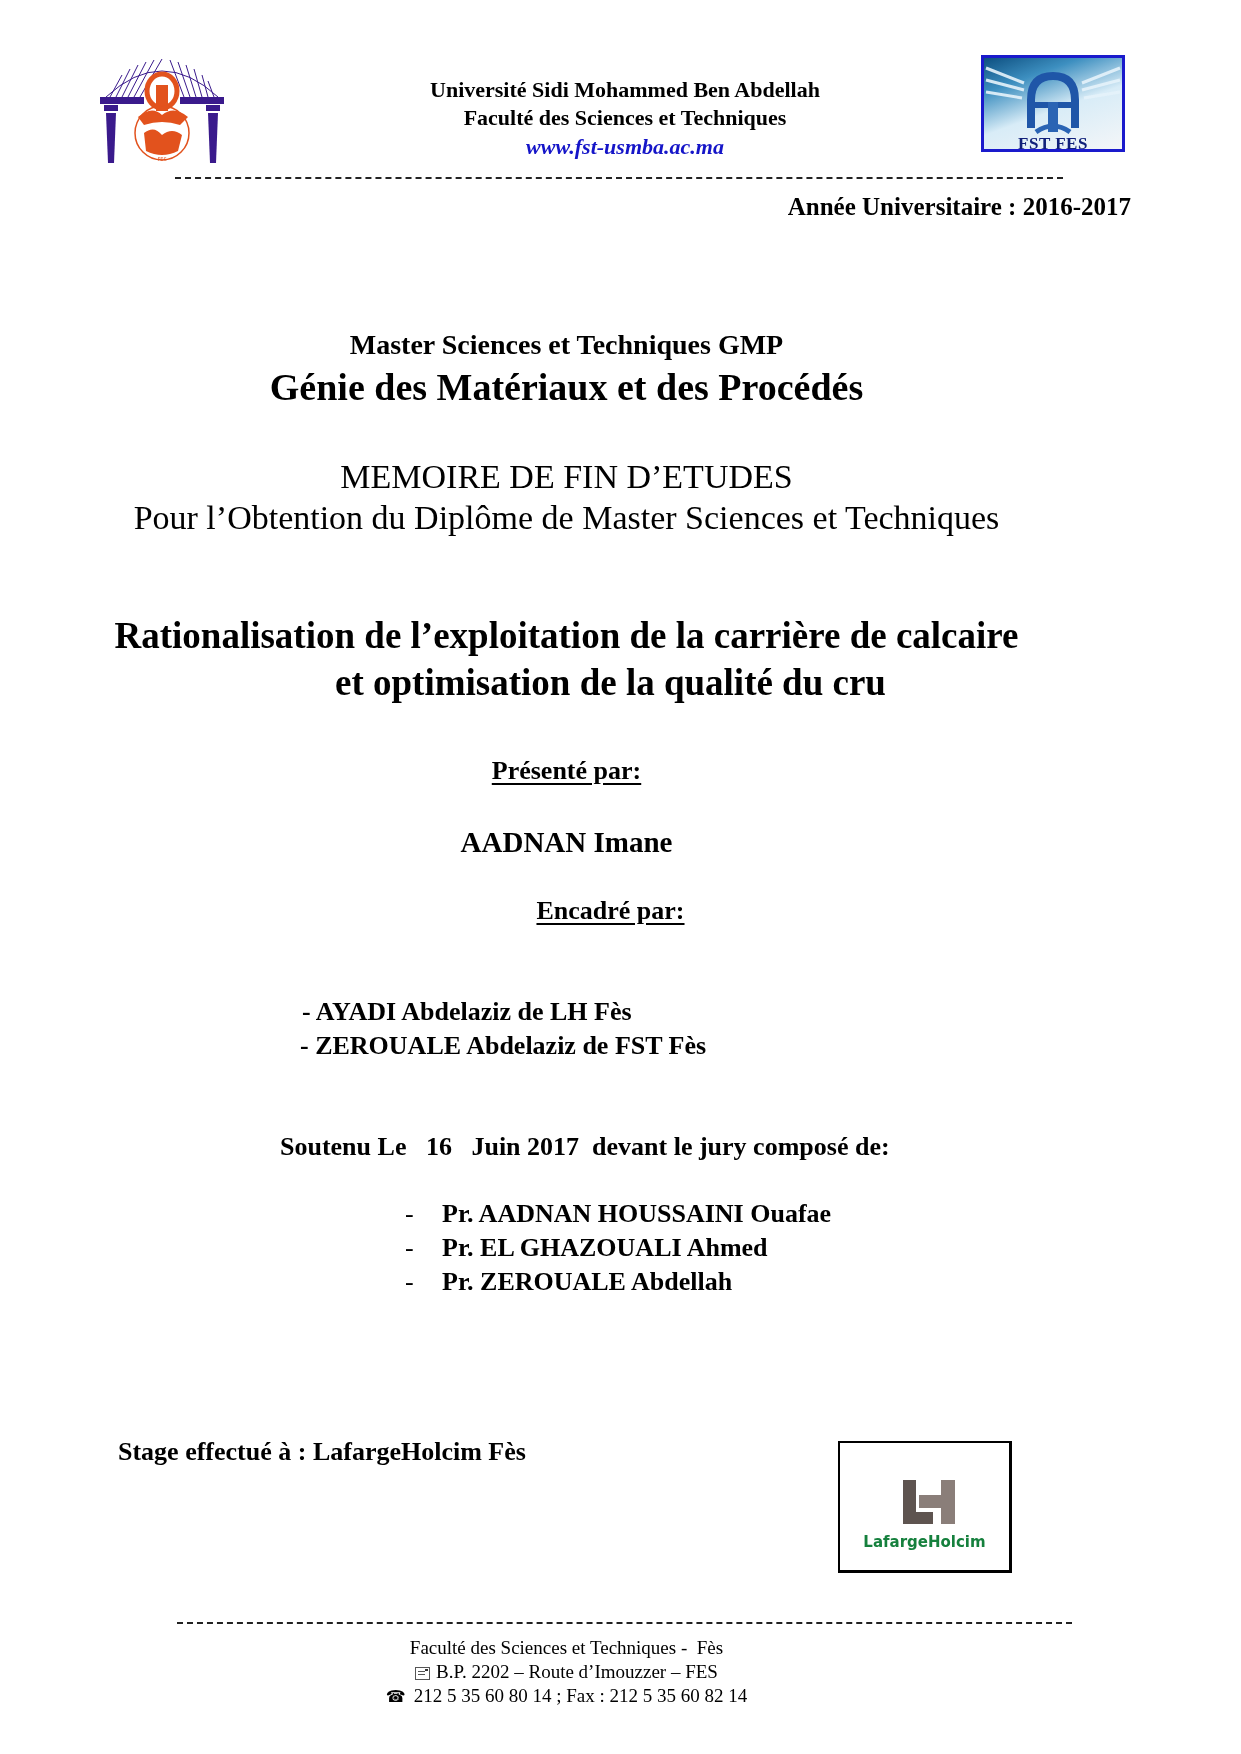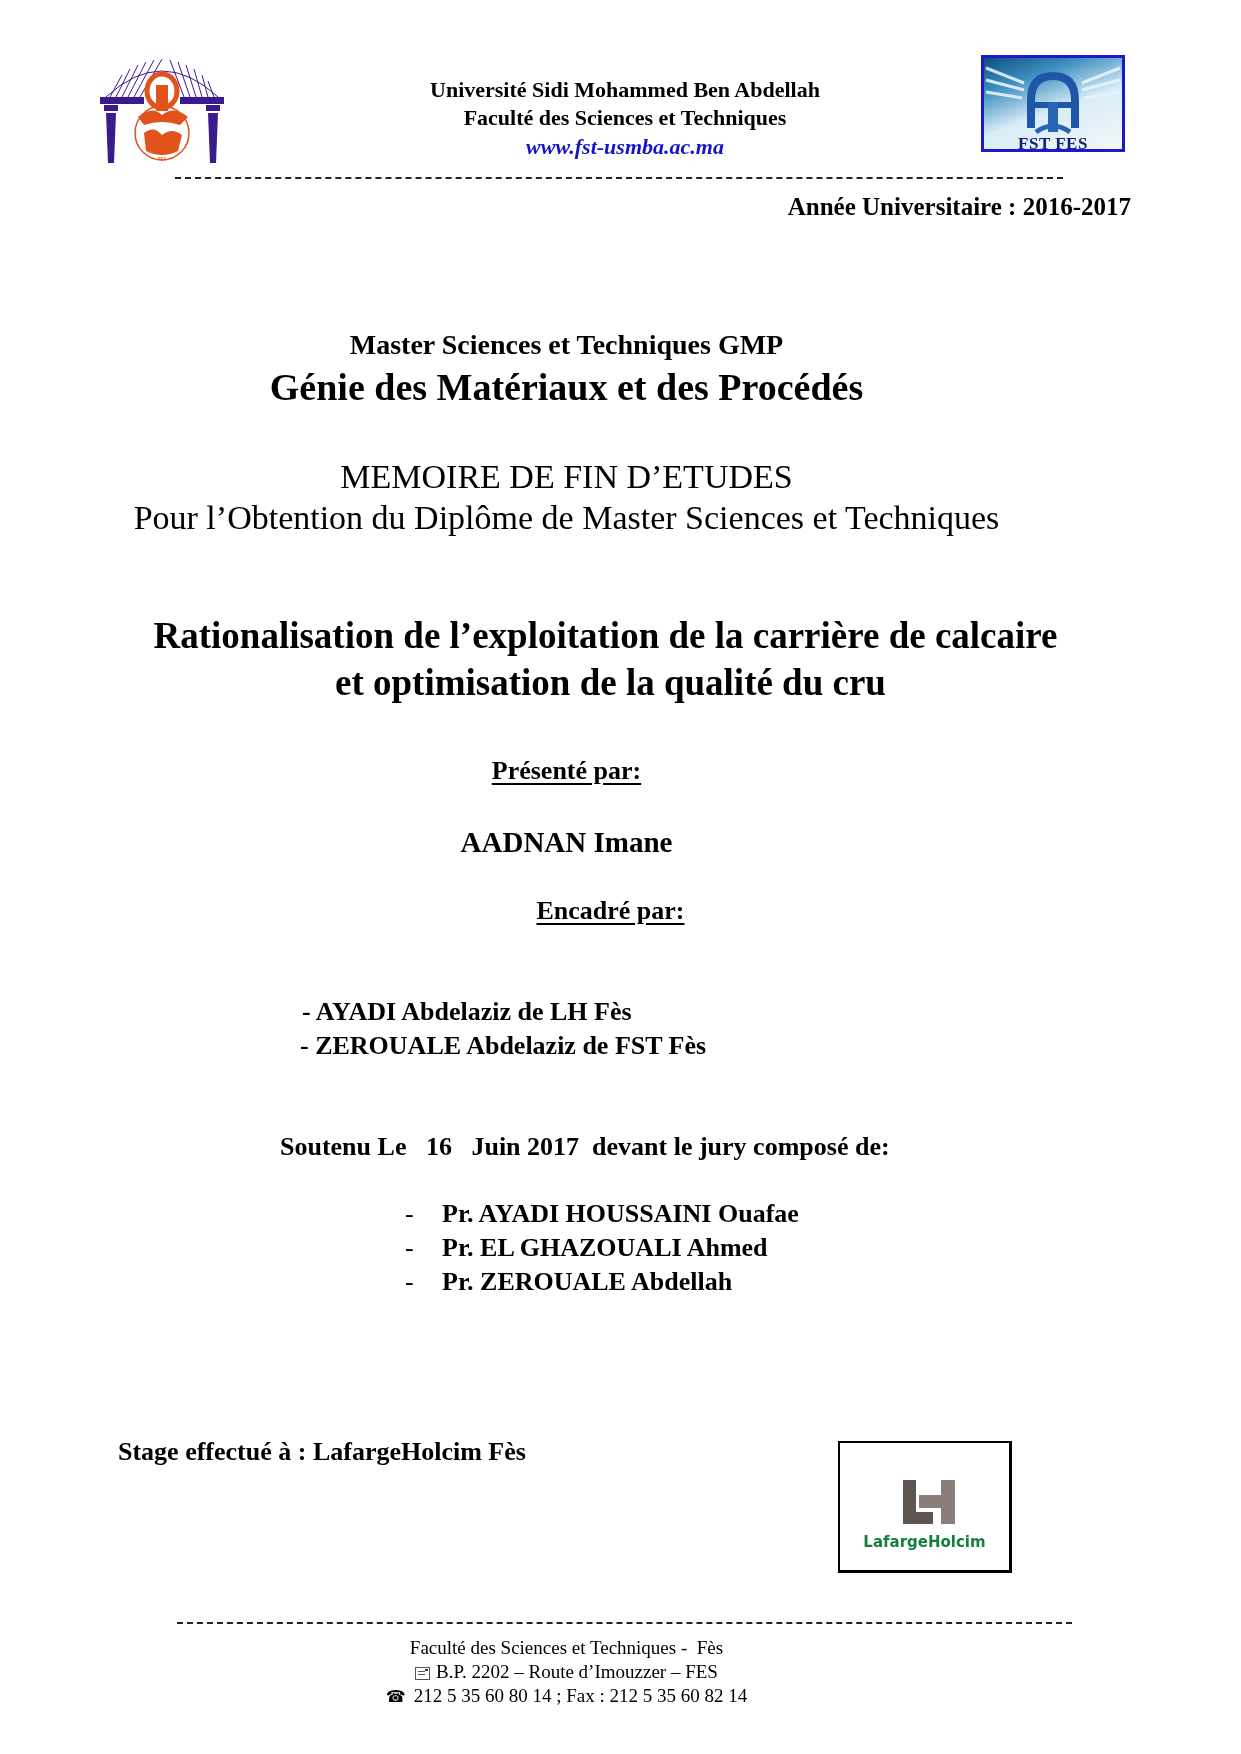--- a/index.html
+++ b/index.html
@@ -85,34 +85,34 @@
 <div class="dashes" style="left:175px; width:888px; top:177px;"></div>
 
 <div class="abs annee">Année Universitaire : 2016-2017</div>
 
 <div class="center-line bold t28" style="top:329px;">Master Sciences et Techniques GMP</div>
 <div class="center-line bold t38" style="top:365px;">Génie des Matériaux et des Procédés</div>
 
 <div class="center-line t34" style="top:458px;">MEMOIRE DE FIN D’ETUDES</div>
 <div class="center-line t34" style="top:499px;">Pour l’Obtention du Diplôme de Master Sciences et Techniques</div>
 
-<div class="center-line bold t37" style="top:614px;padding-left:39px;">Rationalisation de l’exploitation de la carrière de calcaire</div>
+<div class="center-line bold t37" style="top:614px;">Rationalisation de l’exploitation de la carrière de calcaire</div>
 <div class="center-line bold t37" style="top:661px;margin-left:44px;">et optimisation de la qualité du cru</div>
 
 <div class="center-line bold t26 u" style="top:756px;">Présenté par:</div>
 <div class="center-line bold t29" style="top:826px;">AADNAN Imane</div>
 <div class="center-line bold t26 u" style="top:896px;margin-left:44px;">Encadré par:</div>
 
 <div class="list-line" style="left:302px; top:997px;">- AYADI Abdelaziz de LH Fès</div>
 <div class="list-line" style="left:300px; top:1031px;">- ZEROUALE Abdelaziz de FST Fès</div>
 
 <div class="list-line" style="left:280px; top:1132px; white-space:pre;">Soutenu Le   16   Juin 2017  devant le jury composé de:</div>
 
 <div class="jury-dash" style="left:405px; top:1199px;">-</div>
-<div class="list-line" style="left:442px; top:1199px;">Pr. AYADI HOUSSAINI Ouafae</div>
+<div class="list-line" style="left:442px; top:1199px;">Pr. AADNAN HOUSSAINI Ouafae</div>
 <div class="jury-dash" style="left:405px; top:1233px;">-</div>
 <div class="list-line" style="left:442px; top:1233px;">Pr. EL GHAZOUALI Ahmed</div>
 <div class="jury-dash" style="left:405px; top:1267px;">-</div>
 <div class="list-line" style="left:442px; top:1267px;">Pr. ZEROUALE Abdellah</div>
 
 <div class="list-line" style="left:118px; top:1437px;">Stage effectué à : LafargeHolcim Fès</div>
 
 <div id="lh-box" class="abs">
   <svg class="abs" style="left:63px; top:37px;" width="52" height="44" viewBox="0 0 52 44">
     <rect x="0" y="0" width="13" height="44" fill="#5e5450"></rect>

